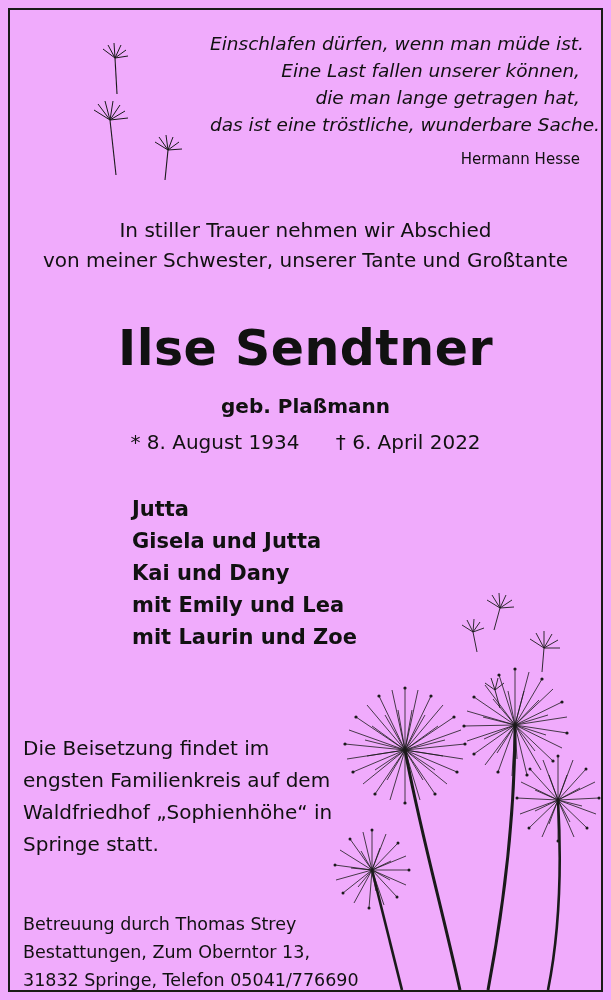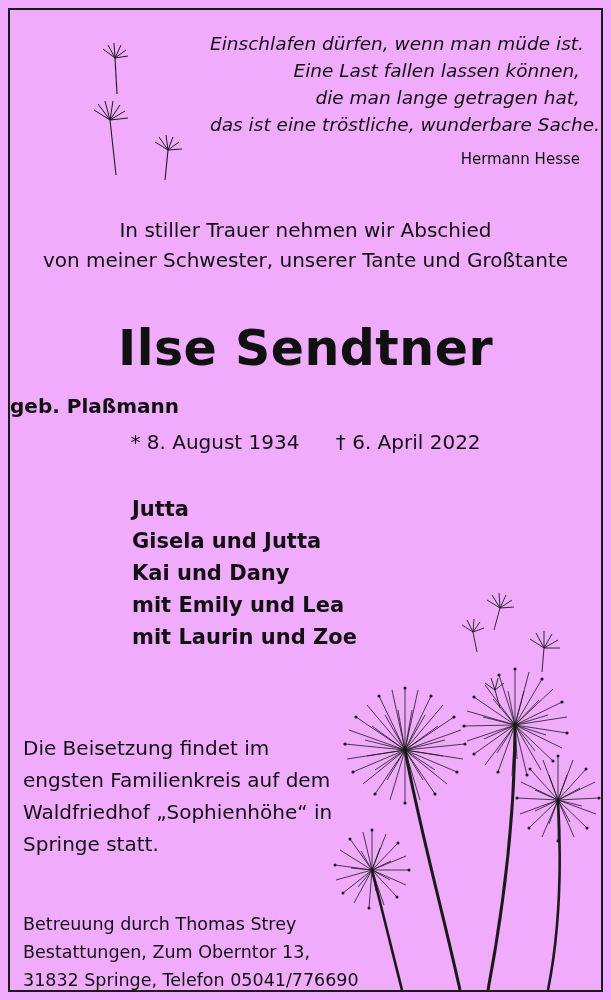--- a/index.html
+++ b/index.html
@@ -85,21 +85,21 @@
     font-size: 49px;
     font-weight: bold;
     letter-spacing: 0.5px;
     color: #111111;
   }
   .maiden {
     position: absolute;
     left: 0;
     top: 384px;
     width: 591px;
-    text-align: left;
+    text-align: center;
     font-size: 20px;
     font-weight: bold;
     color: #111111;
   }
   .dates {
     position: absolute;
     left: 0;
     top: 420px;
     width: 591px;
     text-align: center;
@@ -210,21 +210,21 @@
             <line x1="0" y1="0" x2="5" y2="-13"></line>
             <line x1="0" y1="0" x2="11" y2="-8"></line>
             <line x1="0" y1="0" x2="14" y2="-1"></line>
           </g>
         </g>
       </g>
     </svg>
 
     <div class="quote">
       <span class="quote-line">Einschlafen dürfen, wenn man müde ist.</span>
-      <span class="quote-line">Eine Last fallen lassen können,</span>
+      <span class="quote-line">Eine Last fallen unserer können,</span>
       <span class="quote-line">die man lange getragen hat,</span>
       <span class="quote-line">das ist eine tröstliche, wunderbare Sache.</span>
     </div>
     <div class="quote-author">Hermann Hesse</div>
 
     <div class="intro">
       <span>In stiller Trauer nehmen wir Abschied</span>
       <span>von meiner Schwester, unserer Tante und Großtante</span>
     </div>
 

